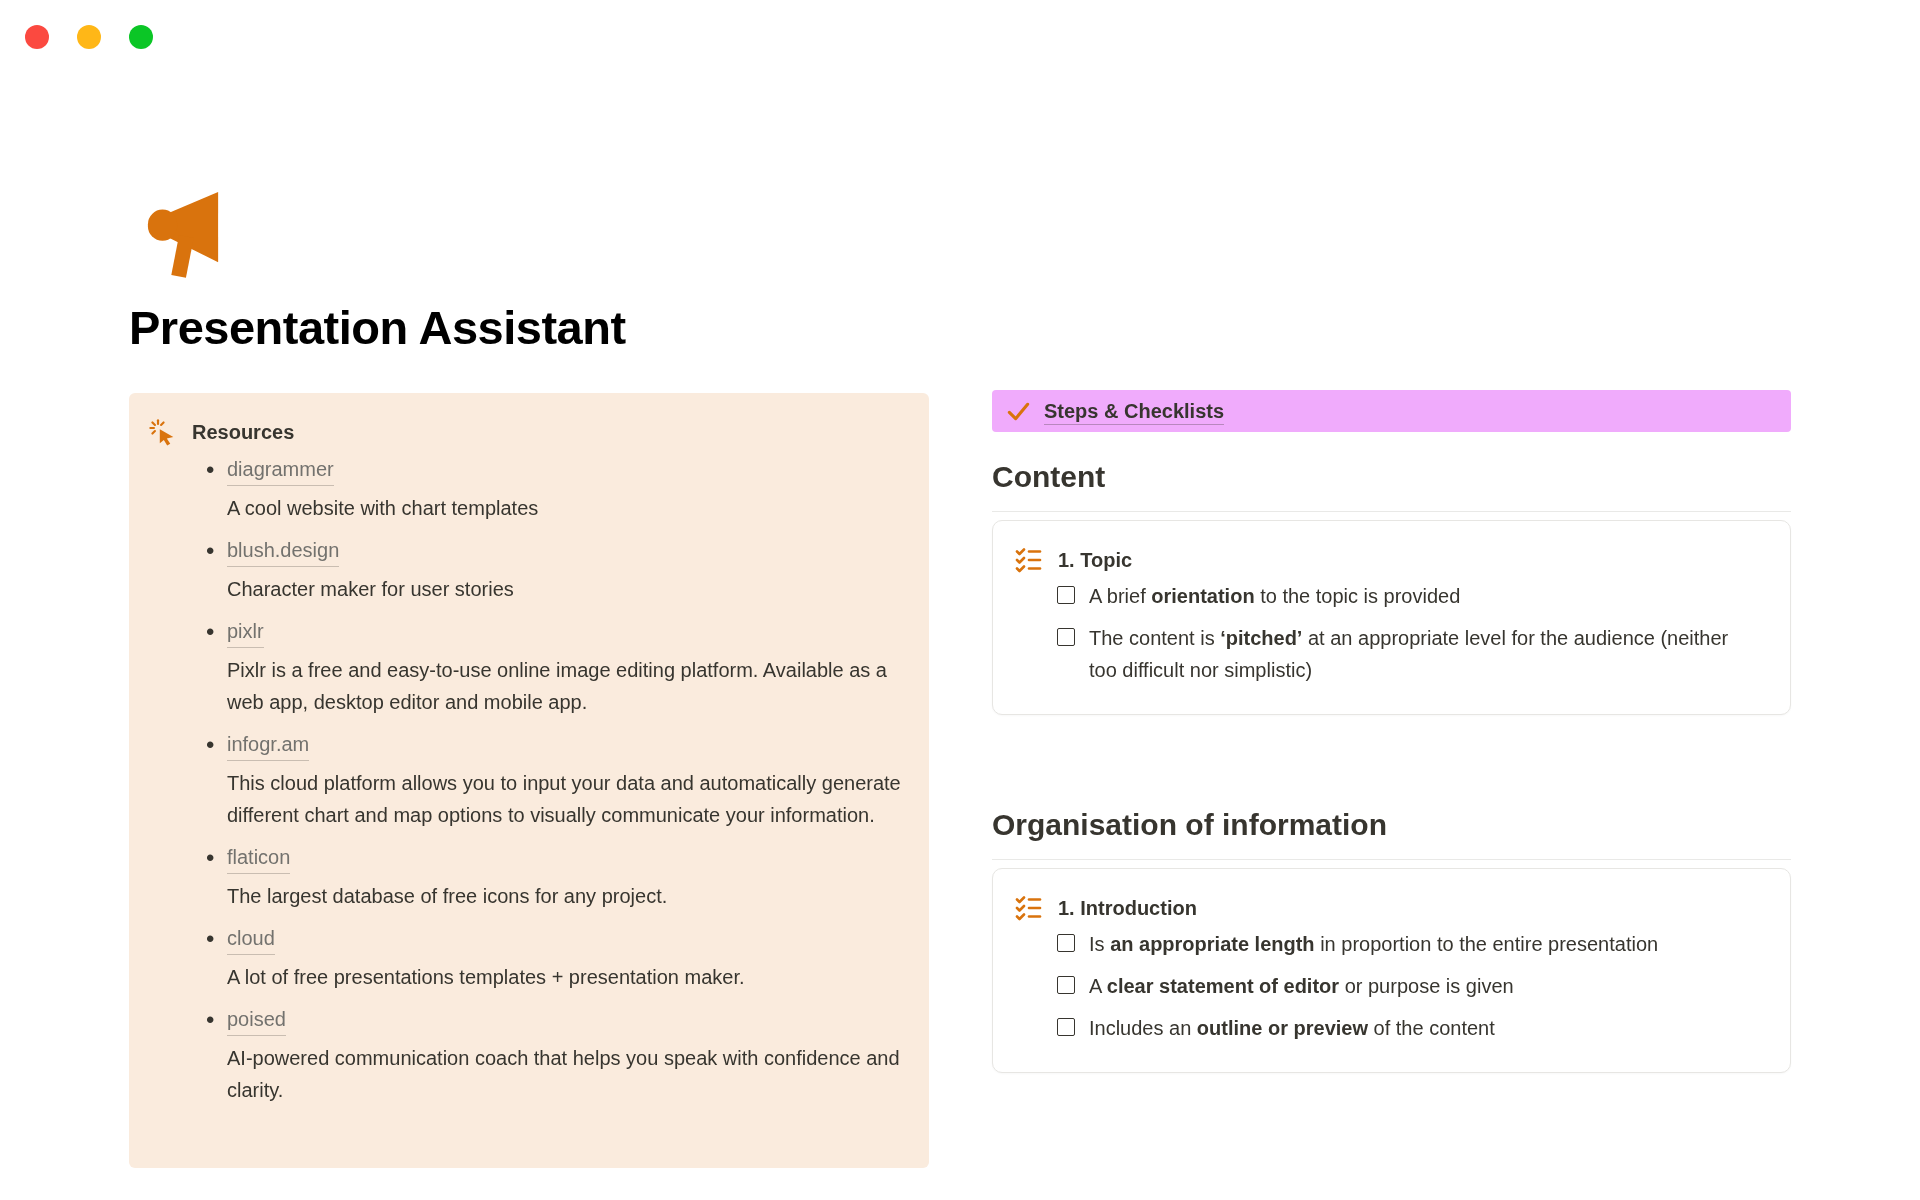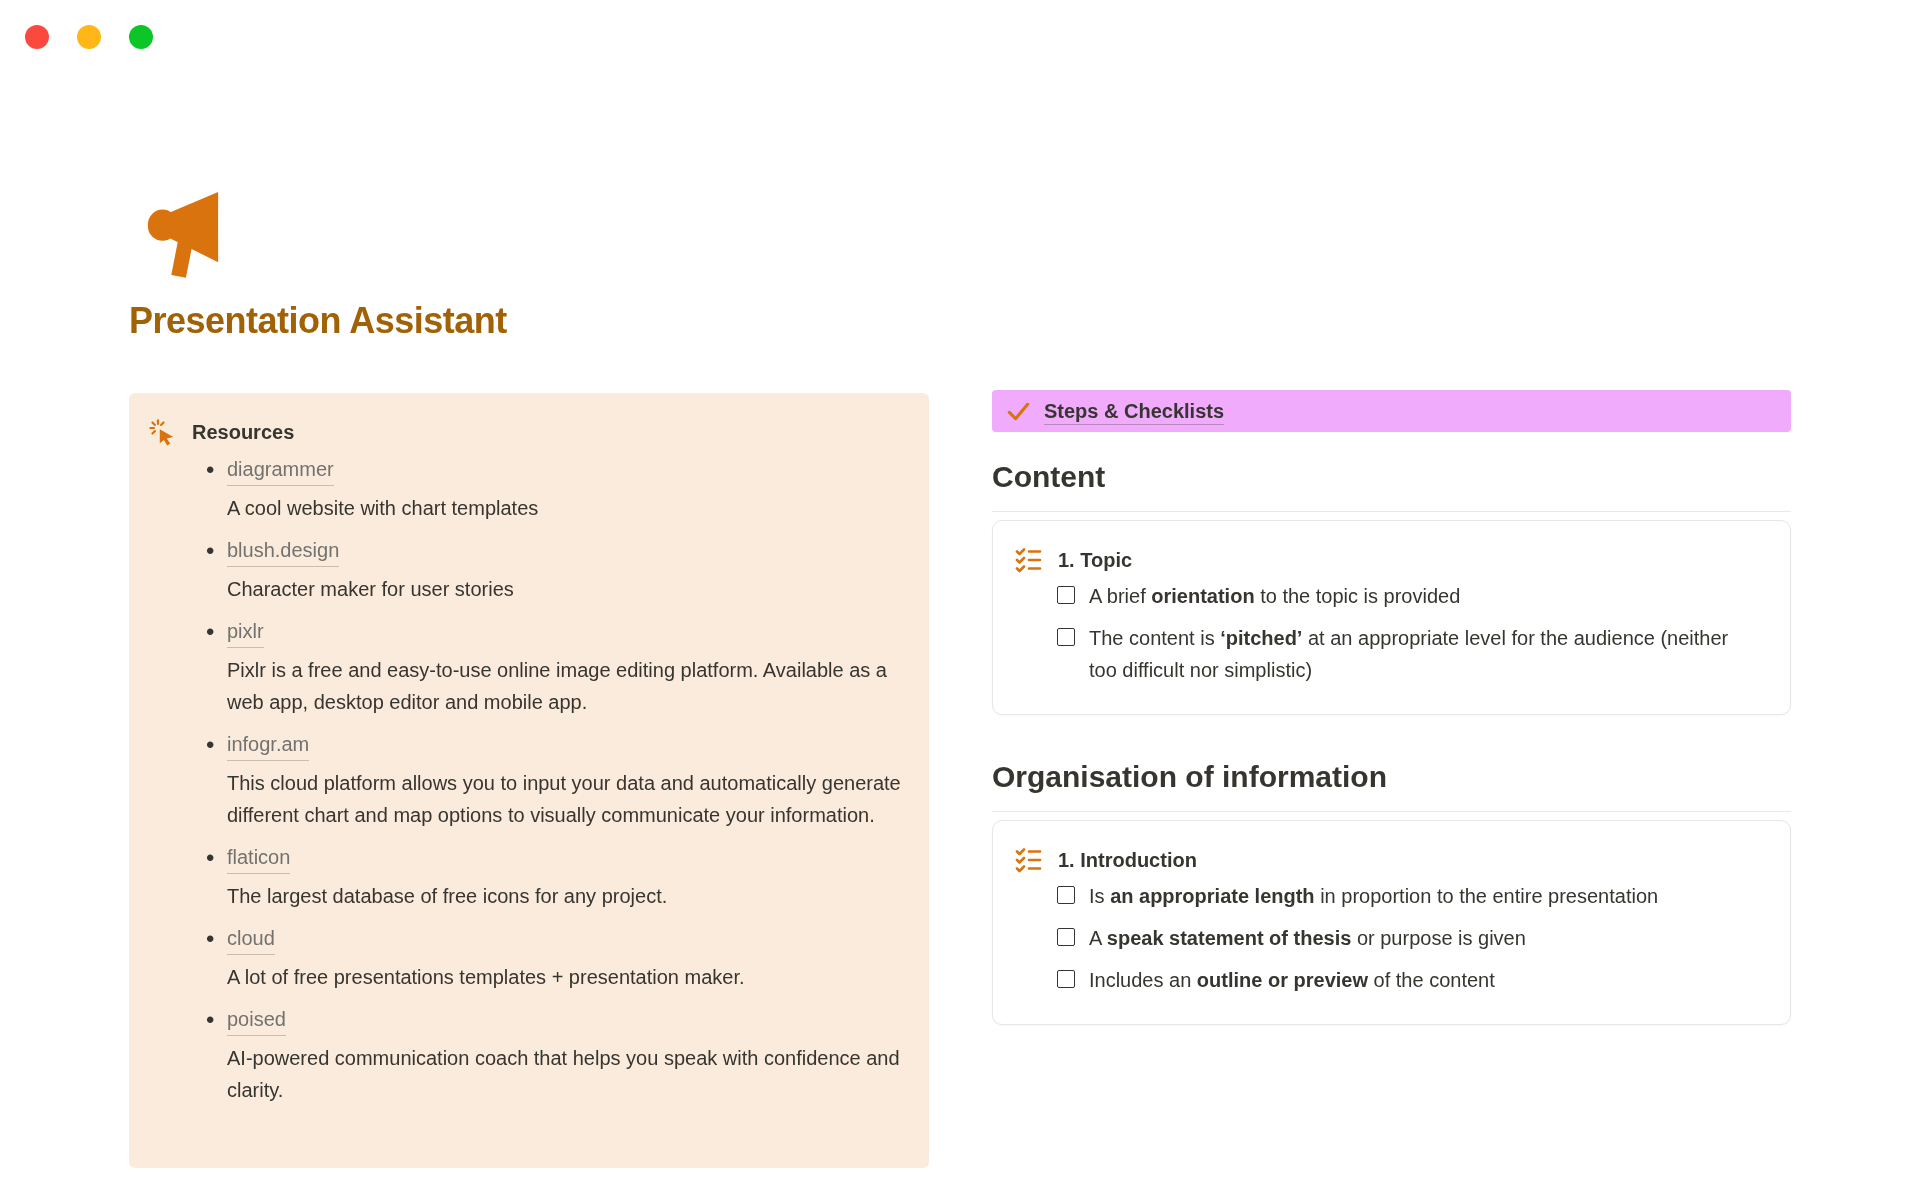--- a/index.html
+++ b/index.html
@@ -7,21 +7,21 @@
     position:relative;width:1920px;height:1200px;overflow:hidden;background:#ffffff;
     font-family:"Liberation Sans","DejaVu Sans",sans-serif;color:#37352F;
   }
   
   .lights{position:absolute;left:25px;top:25px;display:flex;gap:28px;}
   .tl{width:24px;height:24px;border-radius:50%;display:inline-block;}
   
   .page-icon{position:absolute;left:144px;top:184px;width:78px;height:98px;cursor:pointer;}
   .page-title{
     position:absolute;left:129px;top:300px;margin:0;
-    font-size:36px;font-weight:700;letter-spacing:-0.5px;color:#a16207;
+    font-size:47px;font-weight:700;letter-spacing:-0.5px;color:#000000;
   }
   
   .callout{
     position:absolute;left:129px;top:393px;width:800px;min-height:775px;box-sizing:border-box;
     background:#FAEBDD;border-radius:6px;padding:26px 28px 22px 20px;
   }
   .callout-head{display:flex;align-items:center;gap:16px;height:27px;}
   .callout-icon{width:27px;height:27px;flex:0 0 auto;}
   .callout-title{font-size:20px;font-weight:700;color:#37352F;}
   .res-list{list-style:none;margin:7px 0 0 56px;padding:0;}
@@ -41,21 +41,21 @@
   .page-link-bar{
     height:42px;background:#f0abfc;border-radius:4px;display:flex;align-items:center;
     gap:13px;padding-left:14px;box-sizing:border-box;cursor:pointer;
   }
   .page-link-bar .chk{width:25px;height:25px;flex:0 0 auto;}
   .page-link-label{
     font-size:20px;font-weight:600;color:#37352F;
     border-bottom:1.5px solid rgba(55,53,47,0.3);line-height:26px;
   }
   .sec-h2{font-size:30px;line-height:36px;font-weight:700;margin:27px 0 0 0;color:#37352F;}
-  .sec-h2.later{margin-top:44px;}
+  .sec-h2.later{margin-top:92px;}
   .sec-hr{border:none;border-top:1px solid #E9E9E7;margin:16px 0 8px 0;}
   .card{
     background:#ffffff;border:1px solid #E7E6E3;border-radius:10px;
     box-shadow:0 1px 2px rgba(15,15,15,0.03);
     padding:26px 24px 28px 22px;box-sizing:border-box;
   }
   .card-head{display:flex;align-items:center;gap:16px;height:27px;}
   .card-icon{width:27px;height:27px;flex:0 0 auto;}
   .card-title{font-size:20px;font-weight:700;color:#37352F;}
   .check-list{margin-top:6px;margin-left:42px;}
@@ -169,21 +169,21 @@
               </svg></span>
             <span class="card-title">1. Introduction</span>
           </div>
           <div class="check-list">
             <div class="check-item">
               <span class="checkbox"></span>
               <div class="check-text">Is <b>an appropriate length</b> in proportion to the entire presentation</div>
             </div>
             <div class="check-item">
               <span class="checkbox"></span>
-              <div class="check-text">A <b>speak statement of thesis</b> or purpose is given</div>
+              <div class="check-text">A <b>clear statement of editor</b> or purpose is given</div>
             </div>
             <div class="check-item">
               <span class="checkbox"></span>
               <div class="check-text">Includes an <b>outline or preview</b> of the content</div>
             </div>
           </div>
         </div>
       </div>
   </main>
 

